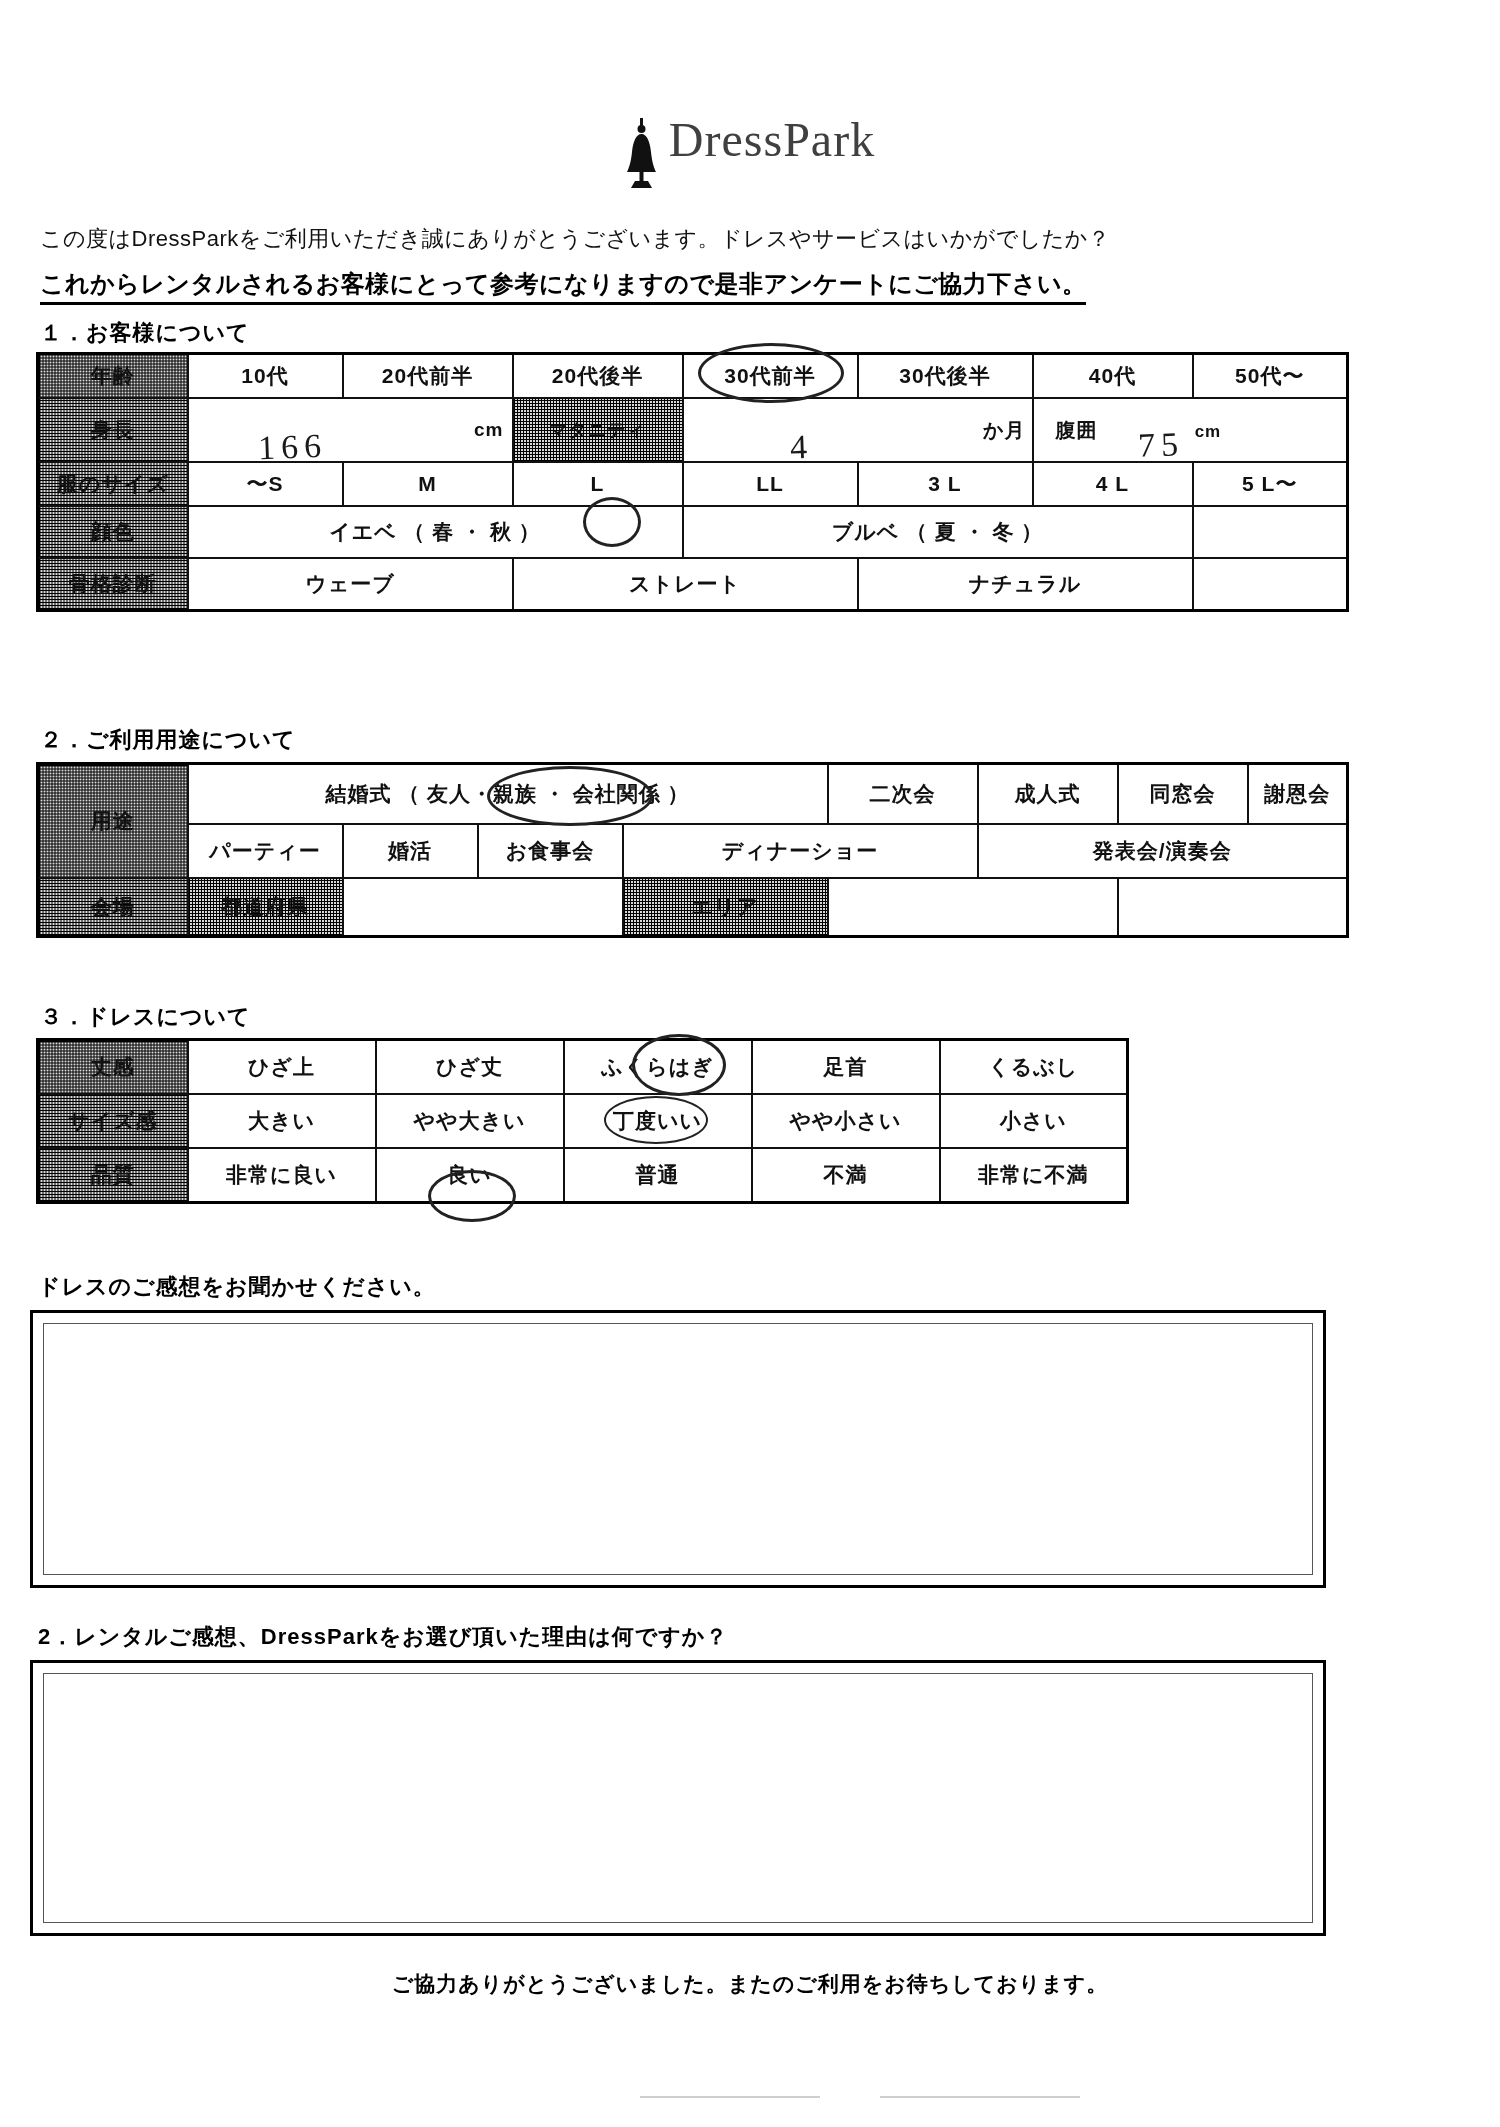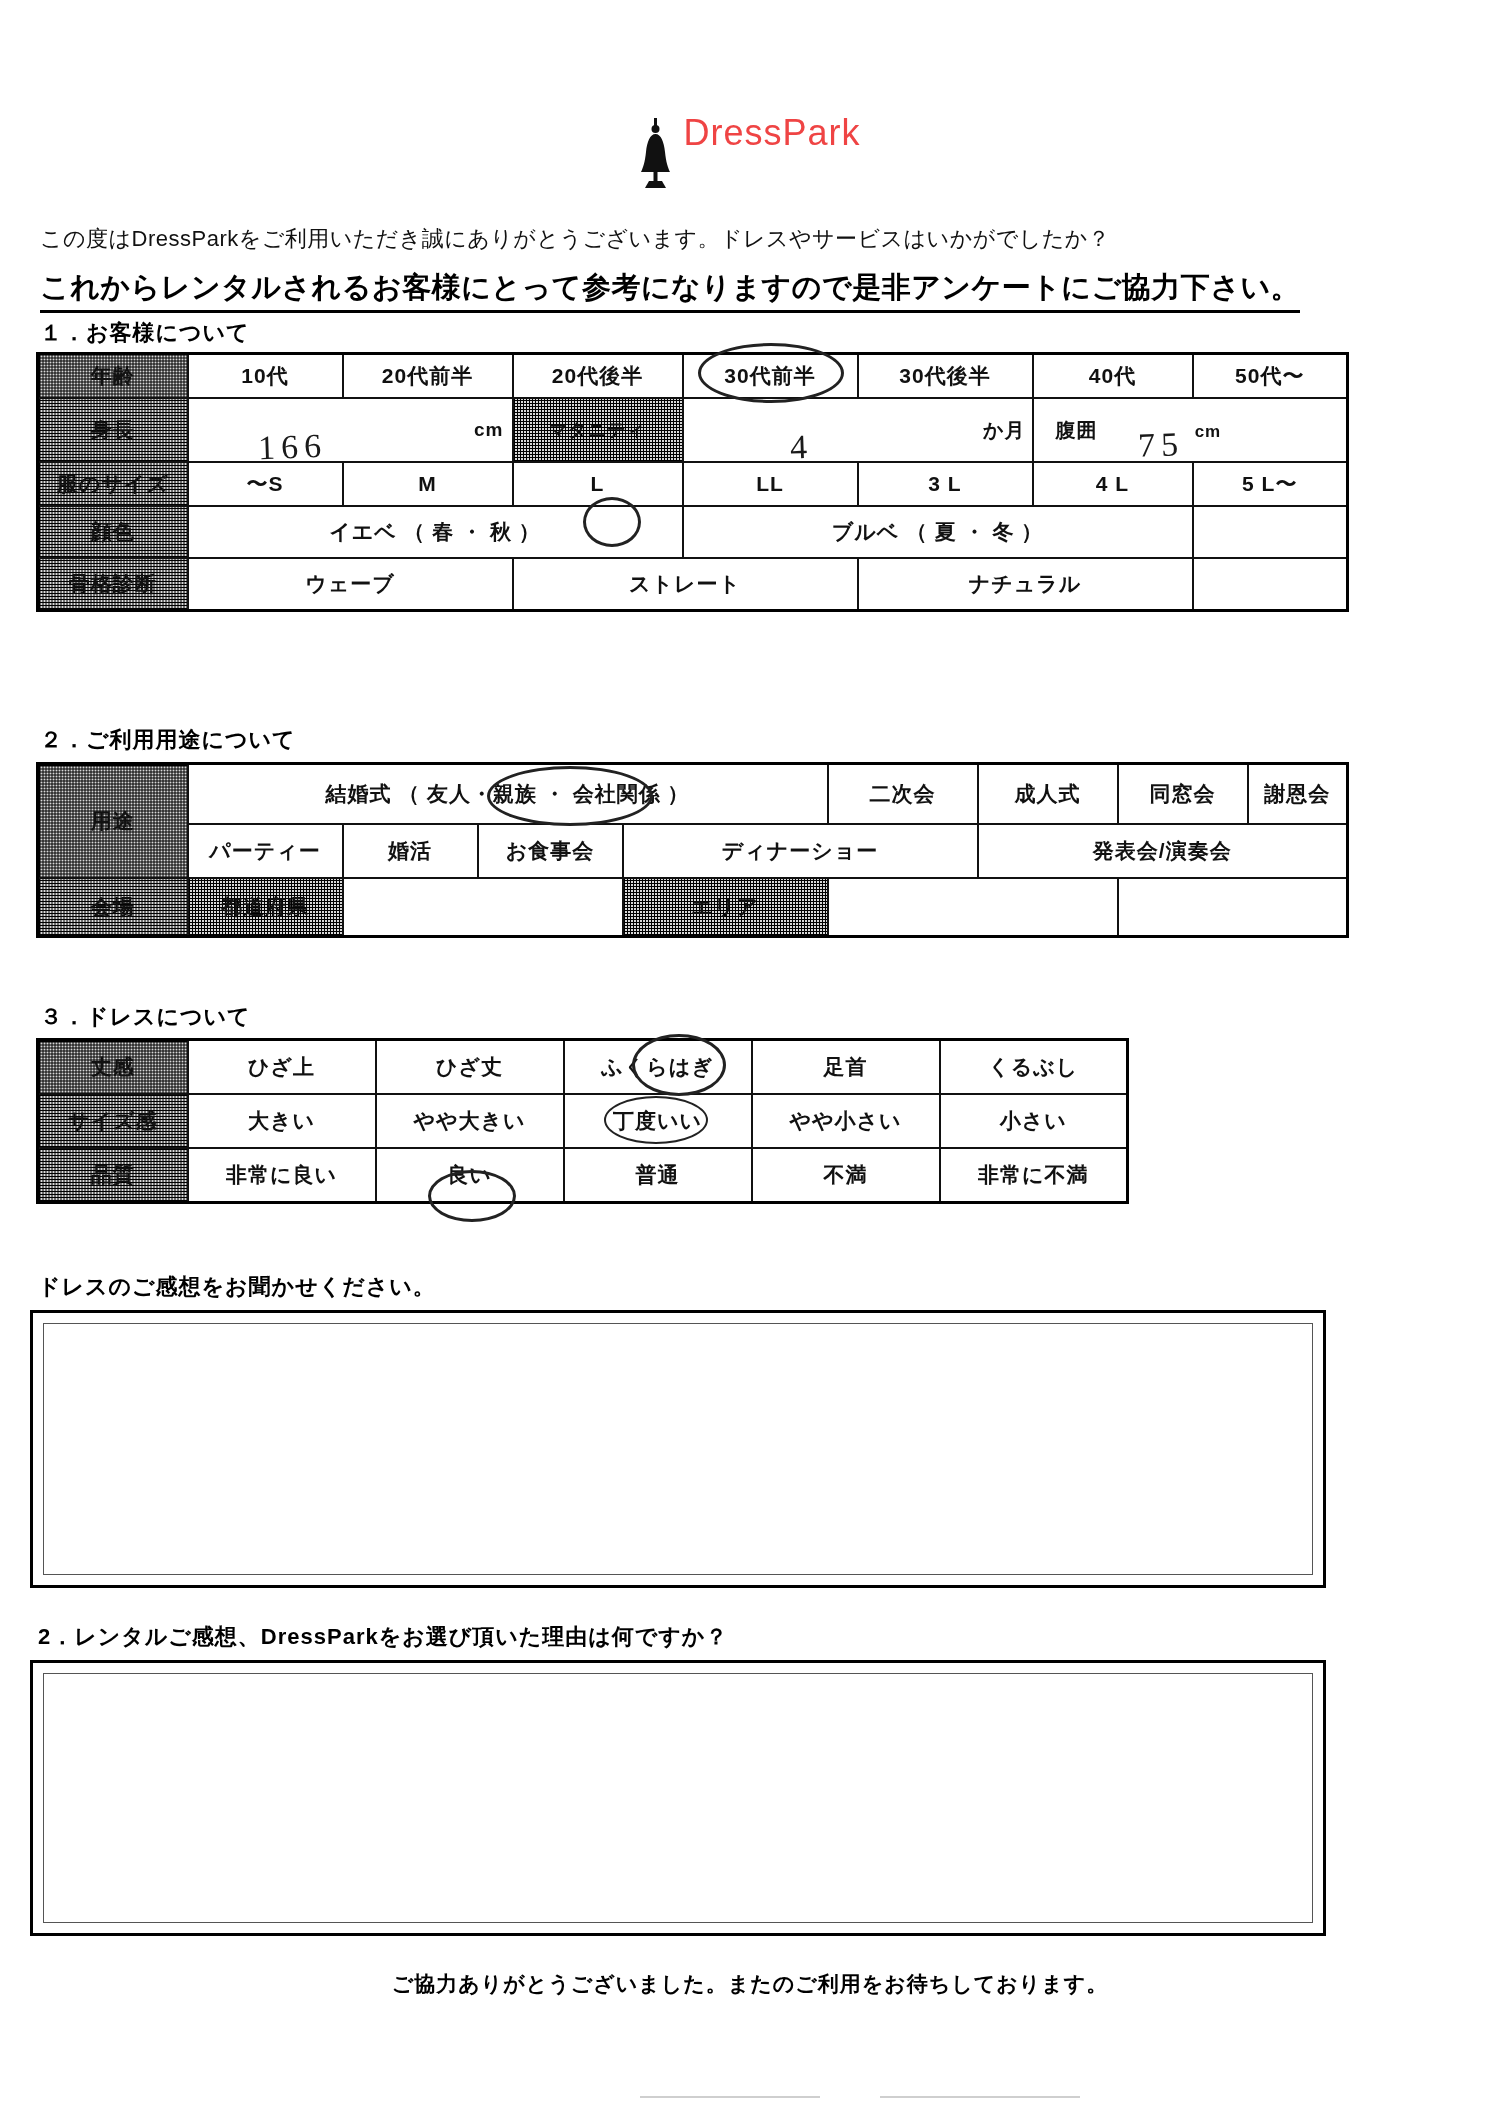--- a/index.html
+++ b/index.html
@@ -33,37 +33,37 @@
     position: relative;
     padding-left: 44px;
   }
   .logo-mark {
     position: absolute;
     left: 0; top: 6px;
     width: 34px;
     height: 70px;
   }
   .logo-text {
-    font-family: Liberation Sans, sans-serif;
-    font-size: 36px;
-    letter-spacing: 1px;
-    color: #ef4444;
+    font-family: Liberation Serif, serif;
+    font-size: 48px;
+    letter-spacing: 1px;
+    color: #404040;
   }
   
   .intro1 {
     position: absolute;
     left: 40px; top: 224px;
     font-size: 22px;
     letter-spacing: 0.5px;
     color: #111;
   }
   .intro2 {
     position: absolute;
     left: 40px; top: 268px;
-    font-size: 29px;
+    font-size: 24px;
     font-weight: bold;
     letter-spacing: 0.5px;
     border-bottom: 3px solid #000;
     padding-bottom: 2px;
     color: #000;
   }
   .section-title {
     position: absolute;
     font-size: 22px;
     font-weight: bold;

